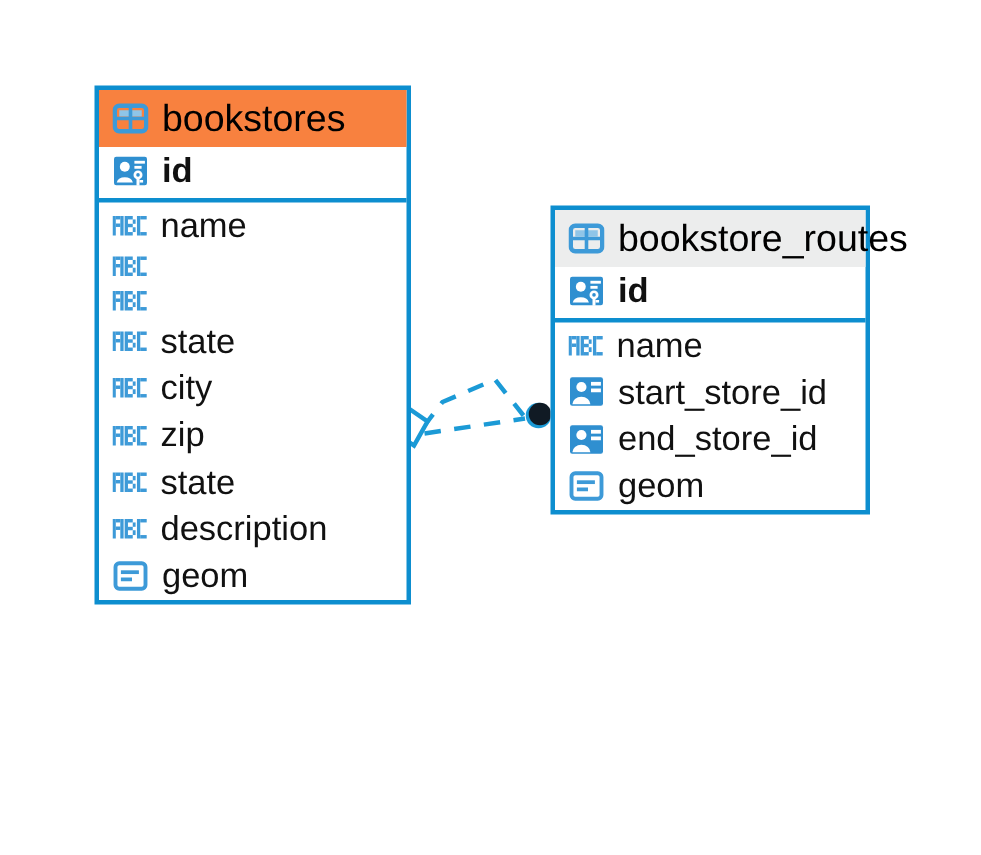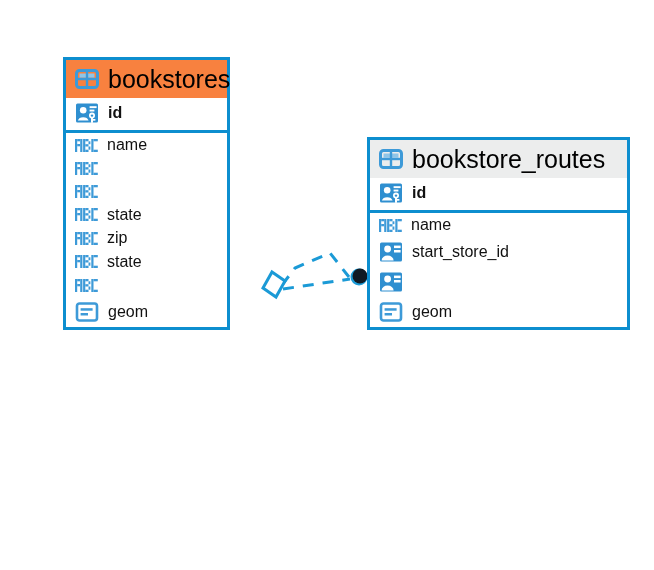--- a/index.html
+++ b/index.html
@@ -49,21 +49,21 @@
   .field-list { display: block; }
 
   .field {
     display: flex;
     align-items: center;
     gap: 9px;
     padding: 3px 10px 3px 9px;
     box-sizing: border-box;
   }
   .field-name {
-    font-size: 16px;
+    font-size: 23px;
     color: #111111;
     line-height: 1.1;
     white-space: nowrap;
   }
   .field.pk .field-name { font-weight: bold; }
   .field.pk { border-bottom: 3px solid #0d8ecf; padding-bottom: 5px; }
 
   .icon {
     flex: 0 0 auto;
     display: block;
@@ -90,21 +90,21 @@
     <path d="M 282 285 L 295 268 L 330 253 L 349 277" fill="none" stroke="#1b9ad6" stroke-width="3" stroke-dasharray="11 9" stroke-linecap="butt"></path>
 
     <path d="M 283 289 L 350 279" fill="none" stroke="#1b9ad6" stroke-width="3" stroke-dasharray="11 9" stroke-linecap="butt"></path>
 
     <path d="M 272 272 L 285 281 L 276 297 L 263 288 Z" fill="#ffffff" stroke="#1b9ad6" stroke-width="3" stroke-linejoin="miter"></path>
 
     <circle cx="359" cy="277" r="8.5" fill="#1b9ad6"></circle>
     <circle cx="360" cy="276" r="7.5" fill="#101a24"></circle>
   </svg>
 
-  <div class="entity" id="table-0" style="left:63px; top:57px; width:167px;">
+  <div class="entity" id="table-0" style="left:63px; top:57px; width:211px;">
 
     <div class="entity-header selected">
       <span class="icon">
         <svg viewBox="0 0 24 24" width="24" height="24">
           <rect x="1.5" y="3.5" width="21" height="17" rx="3" ry="3" fill="none" stroke="#3d9ad8" stroke-width="3"></rect>
           <rect x="4.5" y="6.5" width="6.6" height="4.2" fill="#8fc5e8"></rect>
           <rect x="12.9" y="6.5" width="6.6" height="4.2" fill="#8fc5e8"></rect>
           <rect x="4.5" y="13.3" width="6.6" height="4.2" fill="none"></rect>
           <rect x="12.9" y="13.3" width="6.6" height="4.2" fill="none"></rect>
           <line x1="2" y1="12" x2="22" y2="12" stroke="#3d9ad8" stroke-width="2.4"></line>
@@ -217,20 +217,42 @@
               <rect x="13.5" y="9.5" width="1.9" height="3.2"></rect>
               <rect x="16.3" y="2" width="2.2" height="13"></rect>
               <rect x="18.5" y="2" width="4.3" height="2.3"></rect>
               <rect x="18.5" y="12.7" width="4.3" height="2.3"></rect>
             </g>
           </svg>
         </span>
         <span class="field-name">state</span>
       </div>
 
+      <div class="field">
+        <span class="icon small">
+          <svg viewBox="0 0 23 17" width="23" height="17">
+            <g fill="#3d9ad8">
+              <rect x="0" y="2" width="2.2" height="13"></rect>
+              <rect x="5.2" y="2" width="2.2" height="13"></rect>
+              <rect x="2.2" y="2" width="3" height="2.3"></rect>
+              <rect x="2.2" y="7" width="3" height="2.3"></rect>
+              <rect x="8.1" y="2" width="2.2" height="13"></rect>
+              <rect x="10.3" y="2" width="3.2" height="2.3"></rect>
+              <rect x="10.3" y="7.2" width="3.2" height="2.3"></rect>
+              <rect x="10.3" y="12.7" width="3.2" height="2.3"></rect>
+              <rect x="13.5" y="4.3" width="1.9" height="2.9"></rect>
+              <rect x="13.5" y="9.5" width="1.9" height="3.2"></rect>
+              <rect x="16.3" y="2" width="2.2" height="13"></rect>
+              <rect x="18.5" y="2" width="4.3" height="2.3"></rect>
+              <rect x="18.5" y="12.7" width="4.3" height="2.3"></rect>
+            </g>
+          </svg>
+        </span>
+        <span class="field-name">city</span>
+      </div>
 
       <div class="field">
         <span class="icon small">
           <svg viewBox="0 0 23 17" width="23" height="17">
             <g fill="#3d9ad8">
               <rect x="0" y="2" width="2.2" height="13"></rect>
               <rect x="5.2" y="2" width="2.2" height="13"></rect>
               <rect x="2.2" y="2" width="3" height="2.3"></rect>
               <rect x="2.2" y="7" width="3" height="2.3"></rect>
               <rect x="8.1" y="2" width="2.2" height="13"></rect>
@@ -284,37 +306,38 @@
               <rect x="10.3" y="7.2" width="3.2" height="2.3"></rect>
               <rect x="10.3" y="12.7" width="3.2" height="2.3"></rect>
               <rect x="13.5" y="4.3" width="1.9" height="2.9"></rect>
               <rect x="13.5" y="9.5" width="1.9" height="3.2"></rect>
               <rect x="16.3" y="2" width="2.2" height="13"></rect>
               <rect x="18.5" y="2" width="4.3" height="2.3"></rect>
               <rect x="18.5" y="12.7" width="4.3" height="2.3"></rect>
             </g>
           </svg>
         </span>
+        <span class="field-name">description</span>
       </div>
 
       <div class="field">
         <span class="icon">
           <svg viewBox="0 0 24 24" width="24" height="24">
             <rect x="2" y="3.5" width="20" height="17" rx="2.5" ry="2.5" fill="none" stroke="#3d9ad8" stroke-width="2.6"></rect>
             <rect x="5.6" y="8.2" width="12" height="2.5" fill="#3d9ad8"></rect>
             <rect x="5.6" y="13" width="7.4" height="2.5" fill="#3d9ad8"></rect>
           </svg>
         </span>
         <span class="field-name">geom</span>
       </div>
 
     </div>
   </div>
 
-  <div class="entity" id="table-1" style="left:367px; top:137px; width:263px;">
+  <div class="entity" id="table-1" style="left:367px; top:137px; width:213px;">
 
     <div class="entity-header plain">
       <span class="icon">
         <svg viewBox="0 0 24 24" width="24" height="24">
           <rect x="1.5" y="3.5" width="21" height="17" rx="3" ry="3" fill="none" stroke="#3d9ad8" stroke-width="3"></rect>
           <rect x="4.5" y="6.5" width="6.6" height="4.2" fill="#8fc5e8"></rect>
           <rect x="12.9" y="6.5" width="6.6" height="4.2" fill="#8fc5e8"></rect>
           <line x1="2" y1="12" x2="22" y2="12" stroke="#3d9ad8" stroke-width="2.4"></line>
           <line x1="12" y1="5" x2="12" y2="19" stroke="#3d9ad8" stroke-width="2.4"></line>
         </svg>
@@ -380,20 +403,21 @@
       <div class="field">
         <span class="icon">
           <svg viewBox="0 0 24 24" width="24" height="24">
             <rect x="1" y="2.5" width="22" height="19" rx="1.5" fill="#2f8fd0"></rect>
             <circle cx="8.6" cy="9" r="3.4" fill="#ffffff"></circle>
             <path d="M 2.6 20.5 a 6 5 0 0 1 12 0 Z" fill="#ffffff"></path>
             <rect x="15" y="5.6" width="6.6" height="2.5" fill="#ffffff"></rect>
             <rect x="15" y="10" width="6.6" height="2.5" fill="#ffffff"></rect>
           </svg>
         </span>
+        <span class="field-name">end_store_id</span>
       </div>
 
       <div class="field">
         <span class="icon">
           <svg viewBox="0 0 24 24" width="24" height="24">
             <rect x="2" y="3.5" width="20" height="17" rx="2.5" ry="2.5" fill="none" stroke="#3d9ad8" stroke-width="2.6"></rect>
             <rect x="5.6" y="8.2" width="12" height="2.5" fill="#3d9ad8"></rect>
             <rect x="5.6" y="13" width="7.4" height="2.5" fill="#3d9ad8"></rect>
           </svg>
         </span>

